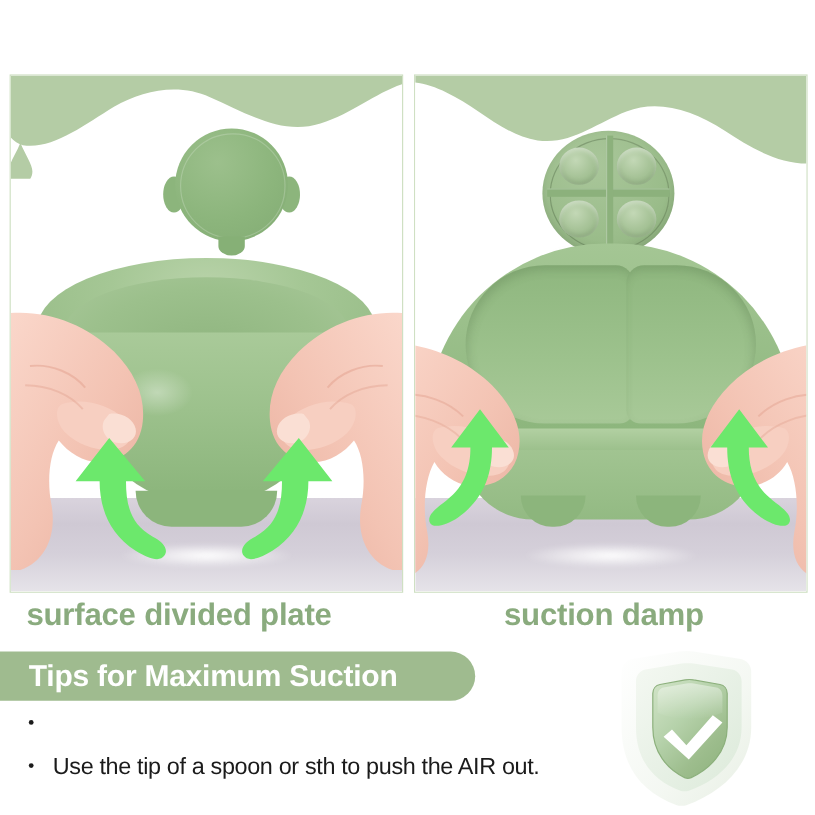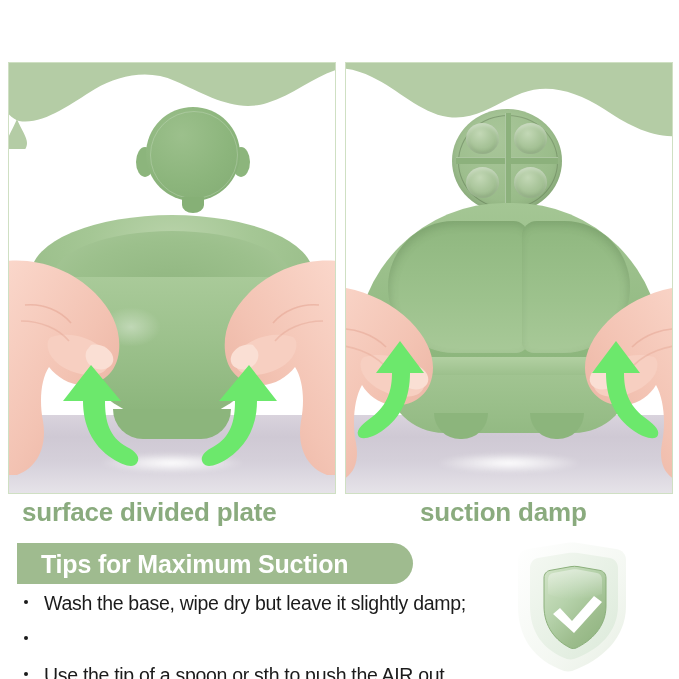--- a/index.html
+++ b/index.html
@@ -194,21 +194,21 @@
     font-weight:bold;
     letter-spacing:-0.2px;
     font-family:"Liberation Sans",sans-serif;
     white-space:nowrap;
   }
   #cap-left{left:22px;top:497px;}
   #cap-right{left:420px;top:497px;}
 
   
   .tips-pill{
-    position:absolute;left:17px;top:543px;width:396px;height:41px;
+    position:absolute;left:0;top:543px;width:396px;height:41px;
     background:#9fbb8f;
     border-radius:0 22px 22px 0;
   }
   .tips-pill span{
     position:absolute;left:24px;top:7px;
     color:#ffffff;font-size:25px;font-weight:bold;letter-spacing:-0.2px;
     font-family:"Liberation Sans",sans-serif;white-space:nowrap;
   }
 
   
@@ -418,24 +418,20 @@
   </div>
 
   <div class="caption" id="cap-left">surface divided plate</div>
   <div class="caption" id="cap-right">suction damp</div>
 
   <div class="tips-pill">
     <span>Tips for Maximum Suction</span>
   </div>
 
   <div class="bullets">
-    <div class="bullet">
-      <span class="dot"></span>
-      <span class="txt">Wash the base, wipe dry but leave it slightly damp;</span>
-    </div>
     <div class="bullet">
       <span class="dot"></span>
     </div>
     <div class="bullet">
       <span class="dot"></span>
       <span class="txt">Use the tip of a spoon or sth to push the AIR out.</span>
     </div>
   </div>
 
   <div class="shield-wrap">

